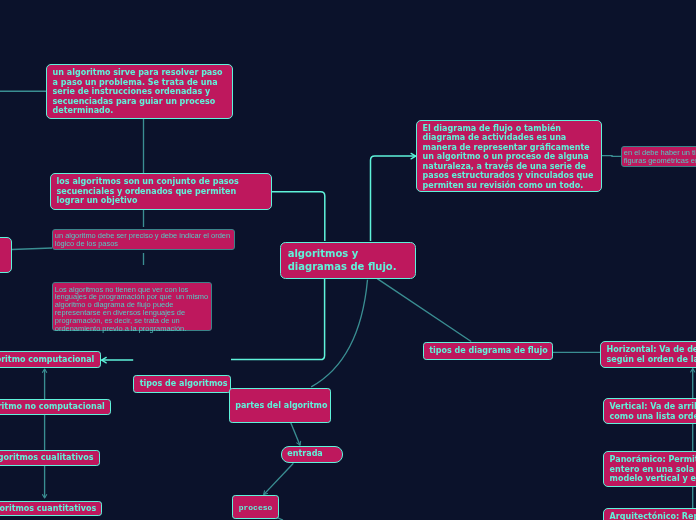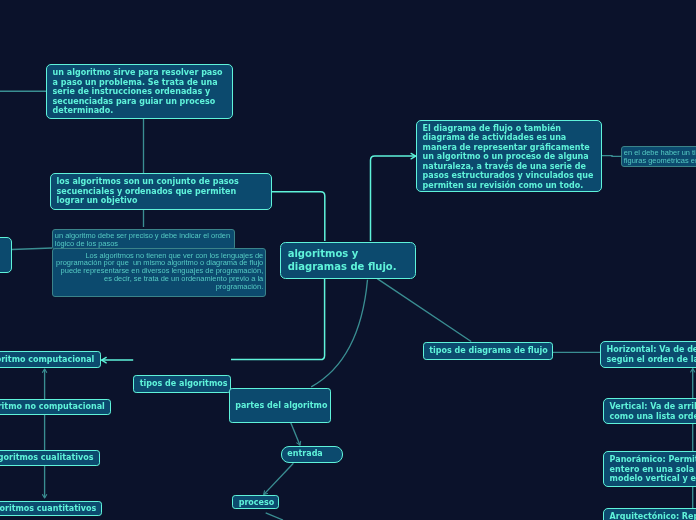--- a/index.html
+++ b/index.html
@@ -3,21 +3,21 @@
 <meta charset="utf-8">
 <title>mapa mental algoritmos y diagramas de flujo</title>
 <style>
   html,body{margin:0;padding:0;}
   body{width:696px;height:520px;background:#0b122b;overflow:hidden;
        font-family:"DejaVu Sans",sans-serif;}
   #canvas{position:relative;width:696px;height:520px;overflow:hidden;
           background:#0b122b;}
   svg#links{position:absolute;left:0;top:0;width:696px;height:520px;}
   .node{position:absolute;box-sizing:border-box;border-radius:5px;
-        background:#0c4a6e;border:1.4px solid #5ff3da;color:#5ff3da;
+        background:#be185d;border:1.4px solid #5ff3da;color:#5ff3da;
         font-weight:bold;font-size:8px;line-height:9.5px;padding:3.0px 5.6px;}
   .node.center{font-size:10px;line-height:13.1px;padding:4.2px 6.3px;
         border-width:1.7px;border-radius:5.5px;}
   .node.dim{border-color:#3b8389;color:#55cac3;font-weight:normal;
         font-family:"Liberation Sans",sans-serif;
         font-size:7.45px;line-height:7.84px;border-width:1.1px;border-radius:3px;
         padding:2.6px 1.8px;}
   .node.nw{white-space:nowrap;display:flex;align-items:center;padding-top:0;padding-bottom:0;border-radius:3.2px;}
 </style>
 </head>
@@ -48,31 +48,31 @@
       <path d="M692.7000122070312,368.6000061035156 L694.8000122070313,372.0000061035156 M692.7000122070312,368.6000061035156 L690.6000122070312,372.0000061035156" stroke="#3a8e92" stroke-width="1.05" fill="none" stroke-linecap="round"></path>
       <path d="M283.4,404.8 L300,445.2" stroke="#3a8e92" stroke-width="1.35" fill="none"></path>
       <path d="M300,445.20001220703125 L296.7653903875264,442.8532483384468 M300,445.20001220703125 L300.65023978172826,441.25701991357465" stroke="#3a8e92" stroke-width="1.05" fill="none" stroke-linecap="round"></path>
       <path d="M293.4,463.2 L263.7,494.6" stroke="#3a8e92" stroke-width="1.35" fill="none"></path>
       <path d="M263.70001220703125,494.6000061035156 L264.510718112823,490.6868544409405 M263.70001220703125,494.6000061035156 L267.5620255425343,493.57294573703433" stroke="#3a8e92" stroke-width="1.05" fill="none" stroke-linecap="round"></path>
       <path d="M265.7,512.9 L283,520" stroke="#3a8e92" stroke-width="1.35" fill="none"></path>
     </svg>
 <div class="node" style="left: 46px; top: 64px; width: 187px; height: 55px;">un algoritmo sirve para resolver paso a paso un problema. Se trata de una serie de instrucciones ordenadas y secuenciadas para guiar un proceso determinado.</div>
     <div class="node" style="left: 50px; top: 173px; width: 222px; height: 37px;">los algoritmos son un conjunto de pasos secuenciales y ordenados que permiten lograr un objetivo</div>
     <div class="node dim" style="left: 52px; top: 228.5px; width: 182.5px; height: 21px;">un algoritmo debe ser preciso y debe indicar el orden lógico de los pasos</div>
-    <div class="node dim" style="left: 52px; top: 248px; width: 214px; height: 49px; text-align: right;">Los algoritmos no tienen que ver con los lenguajes de programación por que &nbsp;un mismo algoritmo o diagrama de flujo puede representarse en diversos lenguajes de programación, es decir, se trata de un ordenamiento previo a la programación.</div>
+    <div class="node dim" style="left: 52px; top: 282px; width: 160px; height: 49px;">Los algoritmos no tienen que ver con los lenguajes de programación por que &nbsp;un mismo algoritmo o diagrama de flujo puede representarse en diversos lenguajes de programación, es decir, se trata de un ordenamiento previo a la programación.</div>
     <div class="node" style="left: -60px; top: 237px; width: 72px; height: 36px;"></div>
     <div class="node center" style="left: 280.4px; top: 242px; width: 135.8px; height: 37.4px;">algoritmos y diagramas de flujo.</div>
     <div class="node" style="left: 416px; top: 119.5px; width: 186px; height: 72px;">El diagrama de flujo o también diagrama de actividades es una manera de representar gráficamente un algoritmo o un proceso de alguna naturaleza, a través de una serie de pasos estructurados y vinculados que permiten su revisión como un todo.</div>
     <div class="node dim" style="left: 621px; top: 145.8px; width: 97px; height: 21px;">en el debe haber un tipo de figuras geométricas en su</div>
     <div class="node nw" style="left: 133.2px; top: 355.2px; width: 98px; height: 17.6px; margin-top: 20px;">tipos de algoritmos</div>
     <div class="node nw" style="left: -24.8px; top: 351.2px; width: 125.3px; height: 17.2px;">algoritmo computacional</div>
     <div class="node nw" style="left: -28.3px; top: 398.9px; width: 139.3px; height: 16.6px;">algoritmo no computacional</div>
     <div class="node nw" style="left: -17px; top: 450.4px; width: 116.6px; height: 15.6px;">algoritmos cualitativos</div>
     <div class="node nw" style="left: -21px; top: 501px; width: 123.4px; height: 15.2px;">algoritmos cuantitativos</div>
     <div class="node nw" style="left: 422.6px; top: 342.3px; width: 130px; height: 17.8px;">tipos de diagrama de flujo</div>
     <div class="node" style="left: 600px; top: 341px; width: 186px; height: 27px;">Horizontal: Va de derecha a izquierda según el orden de las acciones</div>
     <div class="node" style="left: 603px; top: 398px; width: 177px; height: 26px;">Vertical: Va de arriba hacia abajo como una lista ordenada</div>
     <div class="node" style="left: 603px; top: 451px; width: 177px; height: 36px;">Panorámico: Permite ver el proceso entero en una sola hoja usando el modelo vertical y el horizontal</div>
     <div class="node" style="left: 603px; top: 508px; width: 167px; height: 26px;">Arquitectónico: Representa un itinerario de trabajo</div>
     <div class="node nw" style="left: 228.6px; top: 387.9px; width: 102.5px; height: 35px;">partes del algoritmo</div>
     <div class="node nw" style="left: 280.75px; top: 445.6px; width: 62px; height: 17.2px; border-radius: 8px;">entrada</div>
-    <div class="node nw" style="left: 232.1px; top: 495.3px; width: 47.1px; height: 14px;">proceso</div>
+    <div class="node nw" style="left: 232.1px; top: 495.3px; width: 47.1px; height: 24px; font-family: Liberation Mono, monospace;">proceso</div>
   </div>
 
 </body></html>

